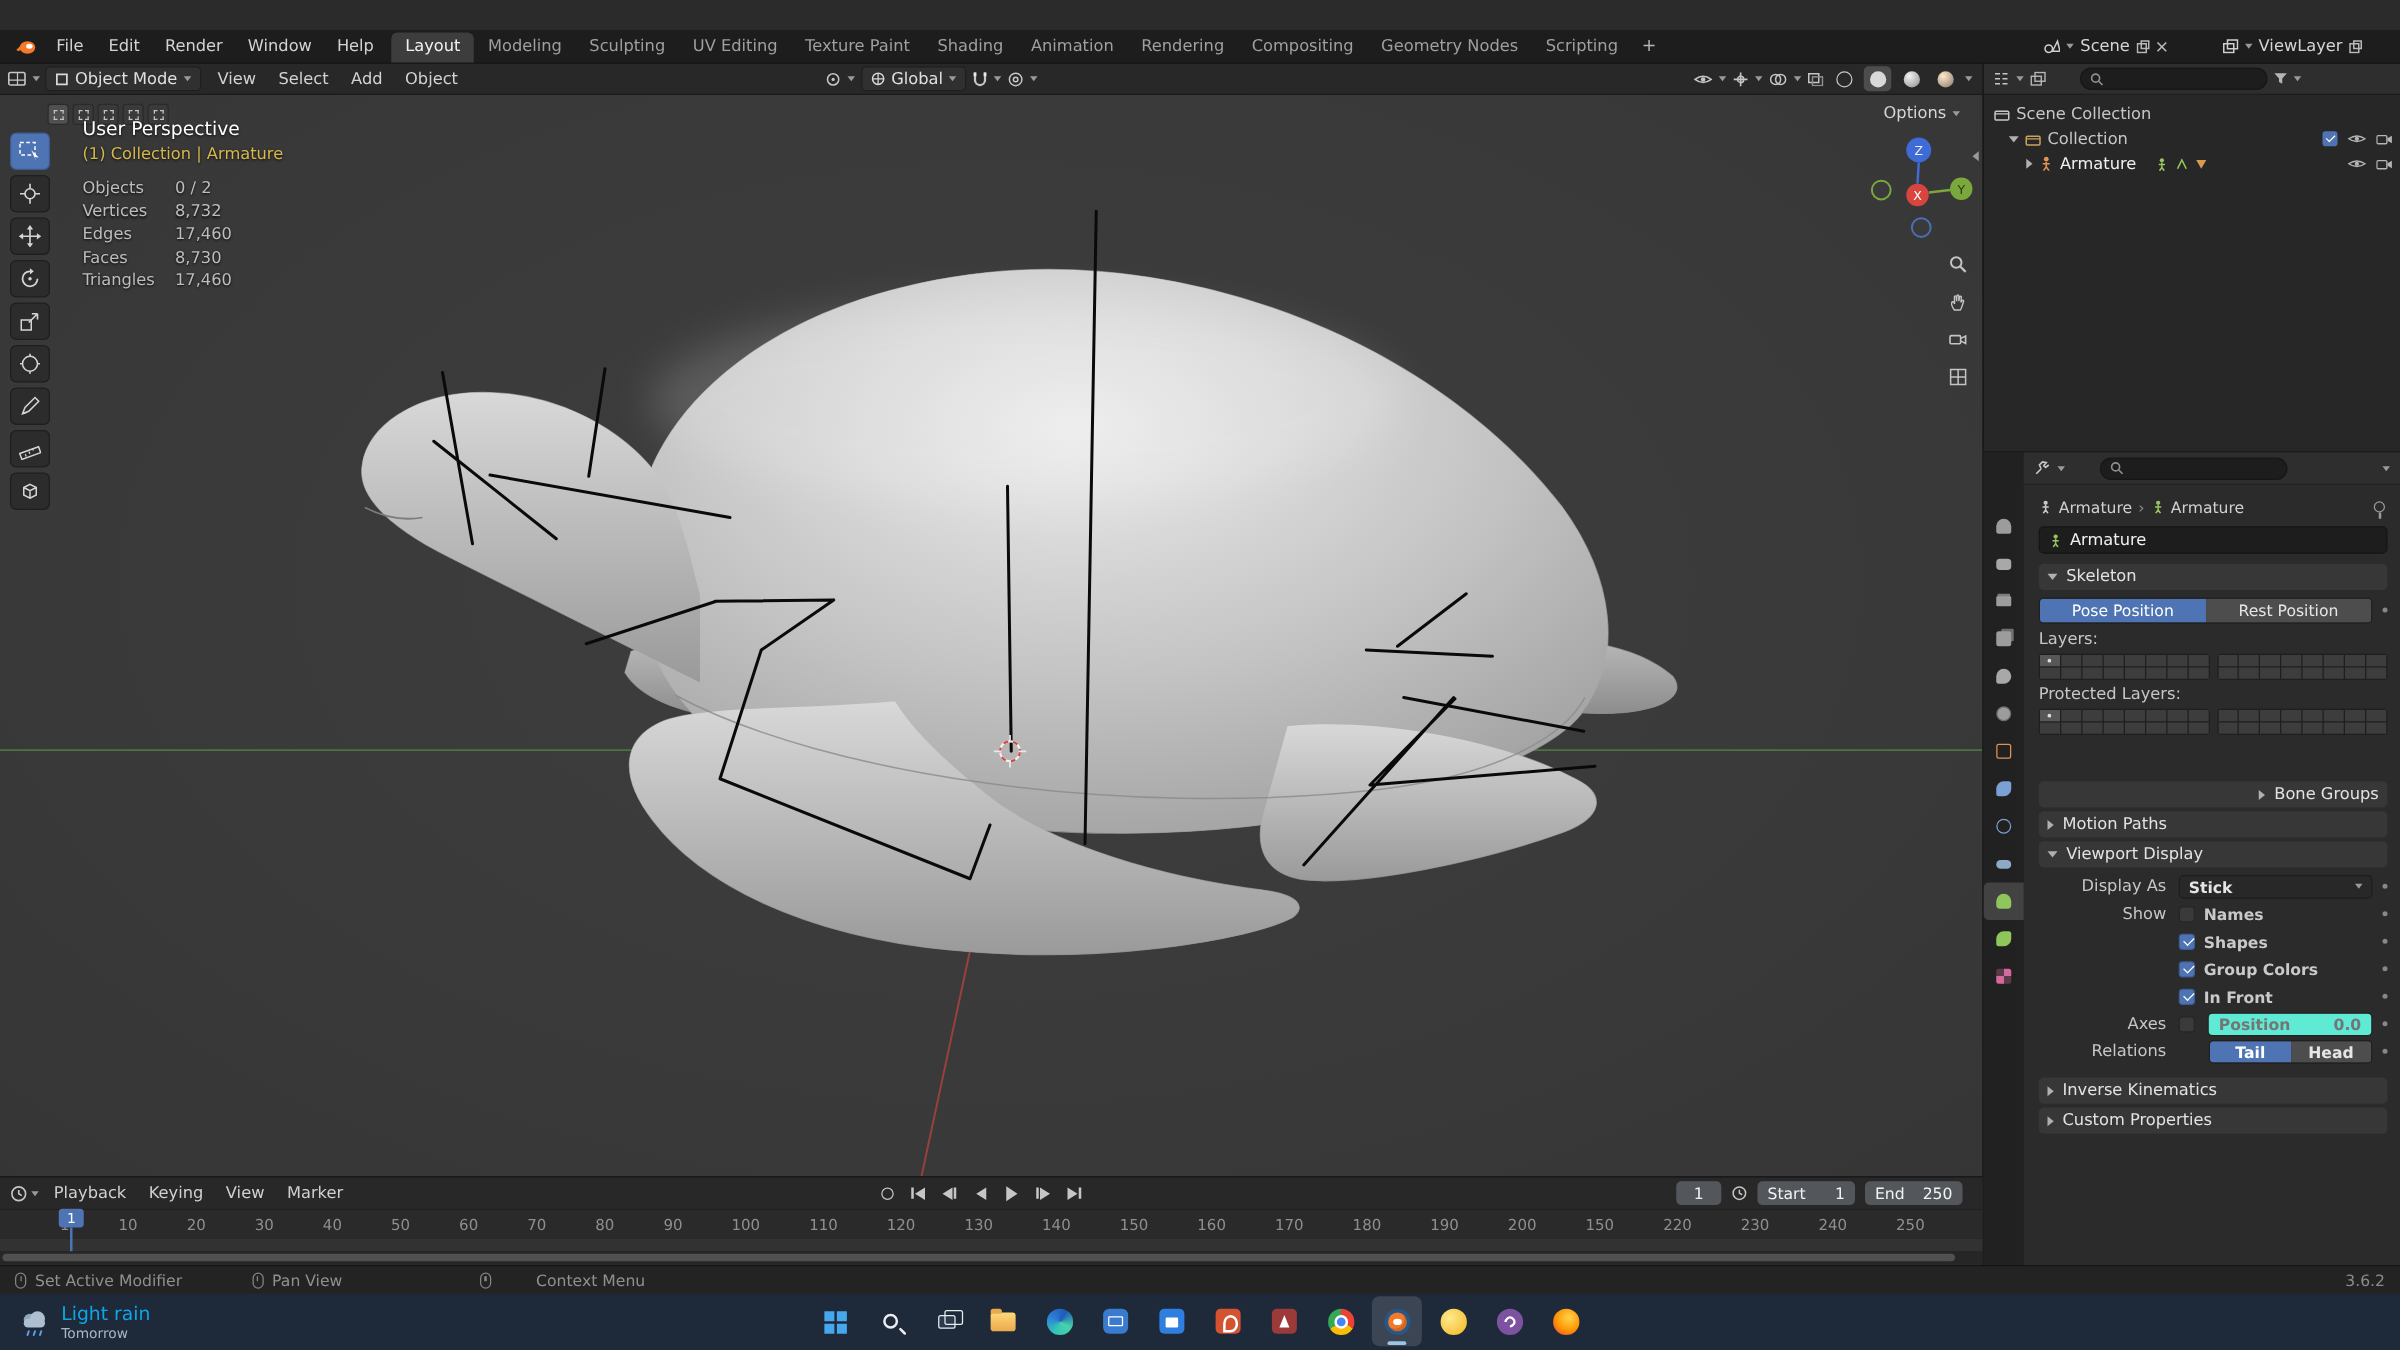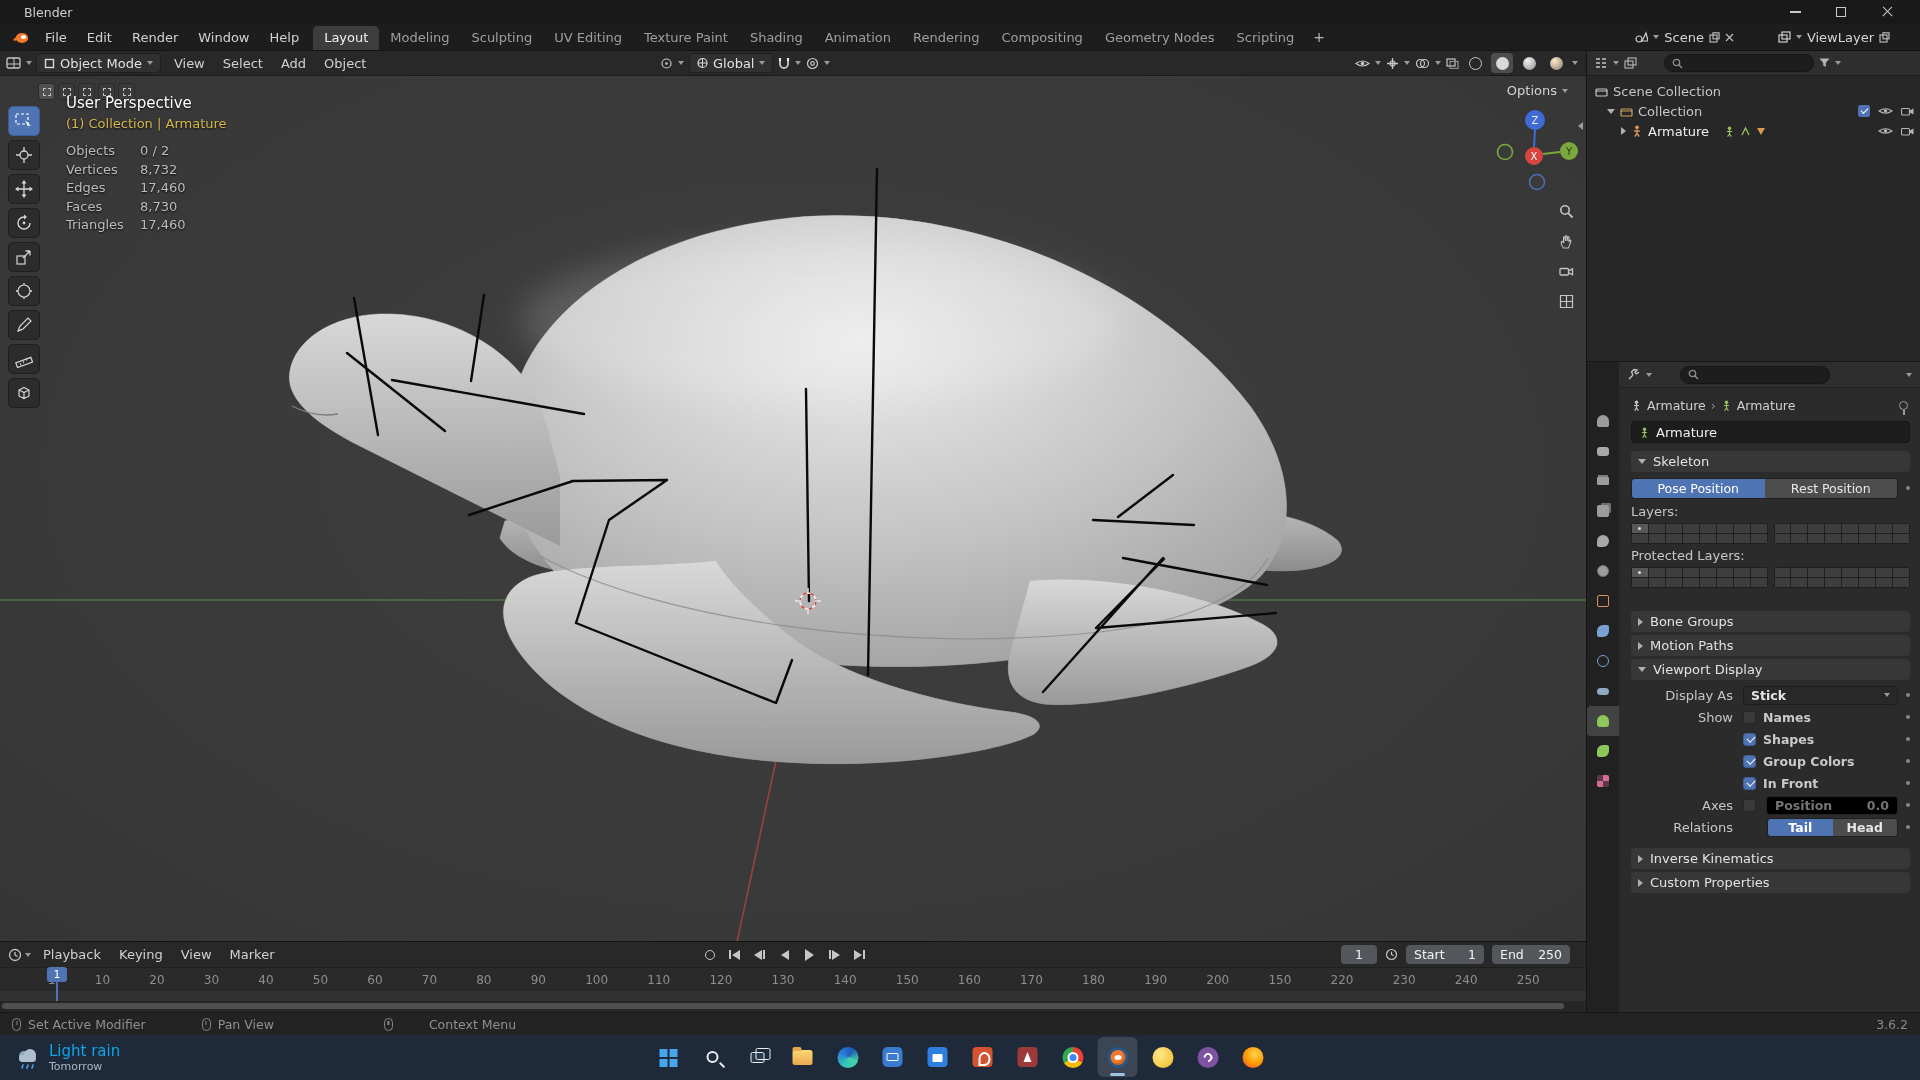--- a/index.html
+++ b/index.html
@@ -121,21 +121,21 @@
   .layer-block{flex:1;display:grid;grid-template-columns:repeat(8,1fr);grid-auto-rows:9px;gap:1px;background:#1f1f1f;border:1px solid #1f1f1f;border-radius:3px;}
   .layer-block i{background:#3d3d3d;display:block;position:relative;}
   .layer-block i.on{background:#575757;}
   .layer-block i.on::after{content:"";position:absolute;inset:0;margin:auto;width:3px;height:3px;border-radius:50%;background:#dcdcdc;}
   .dd{flex:1;height:19px;background:#282828;border:1px solid #1d1d1d;border-radius:4px;display:flex;align-items:center;padding:0 7px;color:#e5e5e5;font-size:12.5px;}
   .dd .chev{margin-left:auto;}
   .pcb{width:13px;height:13px;border-radius:3px;background:#3a3a3a;border:1px solid #262626;position:relative;flex:none;}
   .checked .pcb,.pcb.on{background:#4f74b3;border-color:#3d5d95;}
   .checked .pcb::after,.pcb.on::after{content:"";position:absolute;left:2.5px;top:2.5px;width:6.5px;height:3.5px;border-left:1.7px solid #fff;border-bottom:1.7px solid #fff;transform:rotate(-45deg);}
   .cb-lab{margin-left:7px;color:#c9c9c9;font-size:12.5px;}
-  .slider{flex:1;height:19px;background:#000000;border:1px solid #232323;border-radius:4px;display:flex;align-items:center;padding:0 8px;color:#757575;font-size:12.5px;margin-left:10px;}
+  .slider{flex:1;height:19px;background:#5eead4;border:1px solid #232323;border-radius:4px;display:flex;align-items:center;padding:0 8px;color:#757575;font-size:12.5px;margin-left:10px;}
   .slider .val{margin-left:auto;}
 
   
   .timeline{position:absolute;top:941px;left:0;width:1586px;height:71px;background:#282828;border-top:1px solid #151515;}
   .tl-menus{position:relative;display:flex;align-items:center;height:25px;padding:0 8px;gap:3px;}
   .tl-menu{padding:2px 9px;color:#d0d0d0;display:inline-flex;align-items:center;gap:5px;}
   .transport{position:absolute;left:700px;display:flex;gap:6px;align-items:center;}
   .tp{width:19px;height:16px;display:flex;align-items:center;justify-content:center;gap:1.5px;}
   .tp .bar{width:2px;height:9px;background:#c6c6c6;}
   .tp .t-l{width:0;height:0;border-top:5px solid transparent;border-bottom:5px solid transparent;border-right:8px solid #c6c6c6;}
@@ -212,35 +212,20 @@
   .wifi::after{content:"";position:absolute;left:4.2px;top:5px;width:3px;height:3px;border-radius:50%;background:#dfe7ee;}
   .clockbox{text-align:right;line-height:1.3;font-size:12px;}
   .bell{width:12px;height:11px;border:1.5px solid #dfe7ee;border-bottom:none;border-radius:6px 6px 0 0;position:relative;}
   .bell::after{content:"";position:absolute;left:-2.5px;bottom:-2px;width:14px;height:1.6px;background:#dfe7ee;}
 </style>
 </head>
 <body>
 
 <div class="screen">
 
-  <div class="titlebar">
-    <span class="tb-title">Blender</span>
-    <div class="winbtns">
-      <div class="wb">
-          <span class="wb-min"></span>
-        </div>
-      <div class="wb">
-          <span class="wb-max"></span>
-        </div>
-      <div class="wb">
-          <span class="wb-x1"></span>
-          <span class="wb-x2"></span>
-        </div>
-    </div>
-  </div>
 
   <div class="menubar">
     <span class="blogo">
       <svg width="17" height="14" viewBox="0 0 17 14">
           <ellipse cx="10" cy="8" rx="6.2" ry="5" fill="#f5792a"></ellipse>
           <ellipse cx="11.5" cy="7" rx="2.6" ry="2" fill="#fff"></ellipse>
           <path d="M1 10 L7 4 L9 6 L3 11 Z" fill="#f5792a"></path>
         </svg>
     </span>
     <div class="menus">
@@ -881,21 +866,21 @@
                 <i></i>
                 <i></i>
                 <i></i>
                 <i></i>
                 <i></i>
                 <i></i>
                 <i></i>
               </div>
           </div>
 
-          <div class="phead" style="margin-top:22px;">
+          <div class="phead" style="margin-top:36px;justify-content:flex-end;">
             <i class="tri-r"></i>
               <span>Bone Groups</span>
           </div>
           <div class="phead">
             <i class="tri-r"></i>
               <span>Motion Paths</span>
           </div>
           <div class="phead">
             <i class="tri-d"></i>
               <span>Viewport Display</span>

